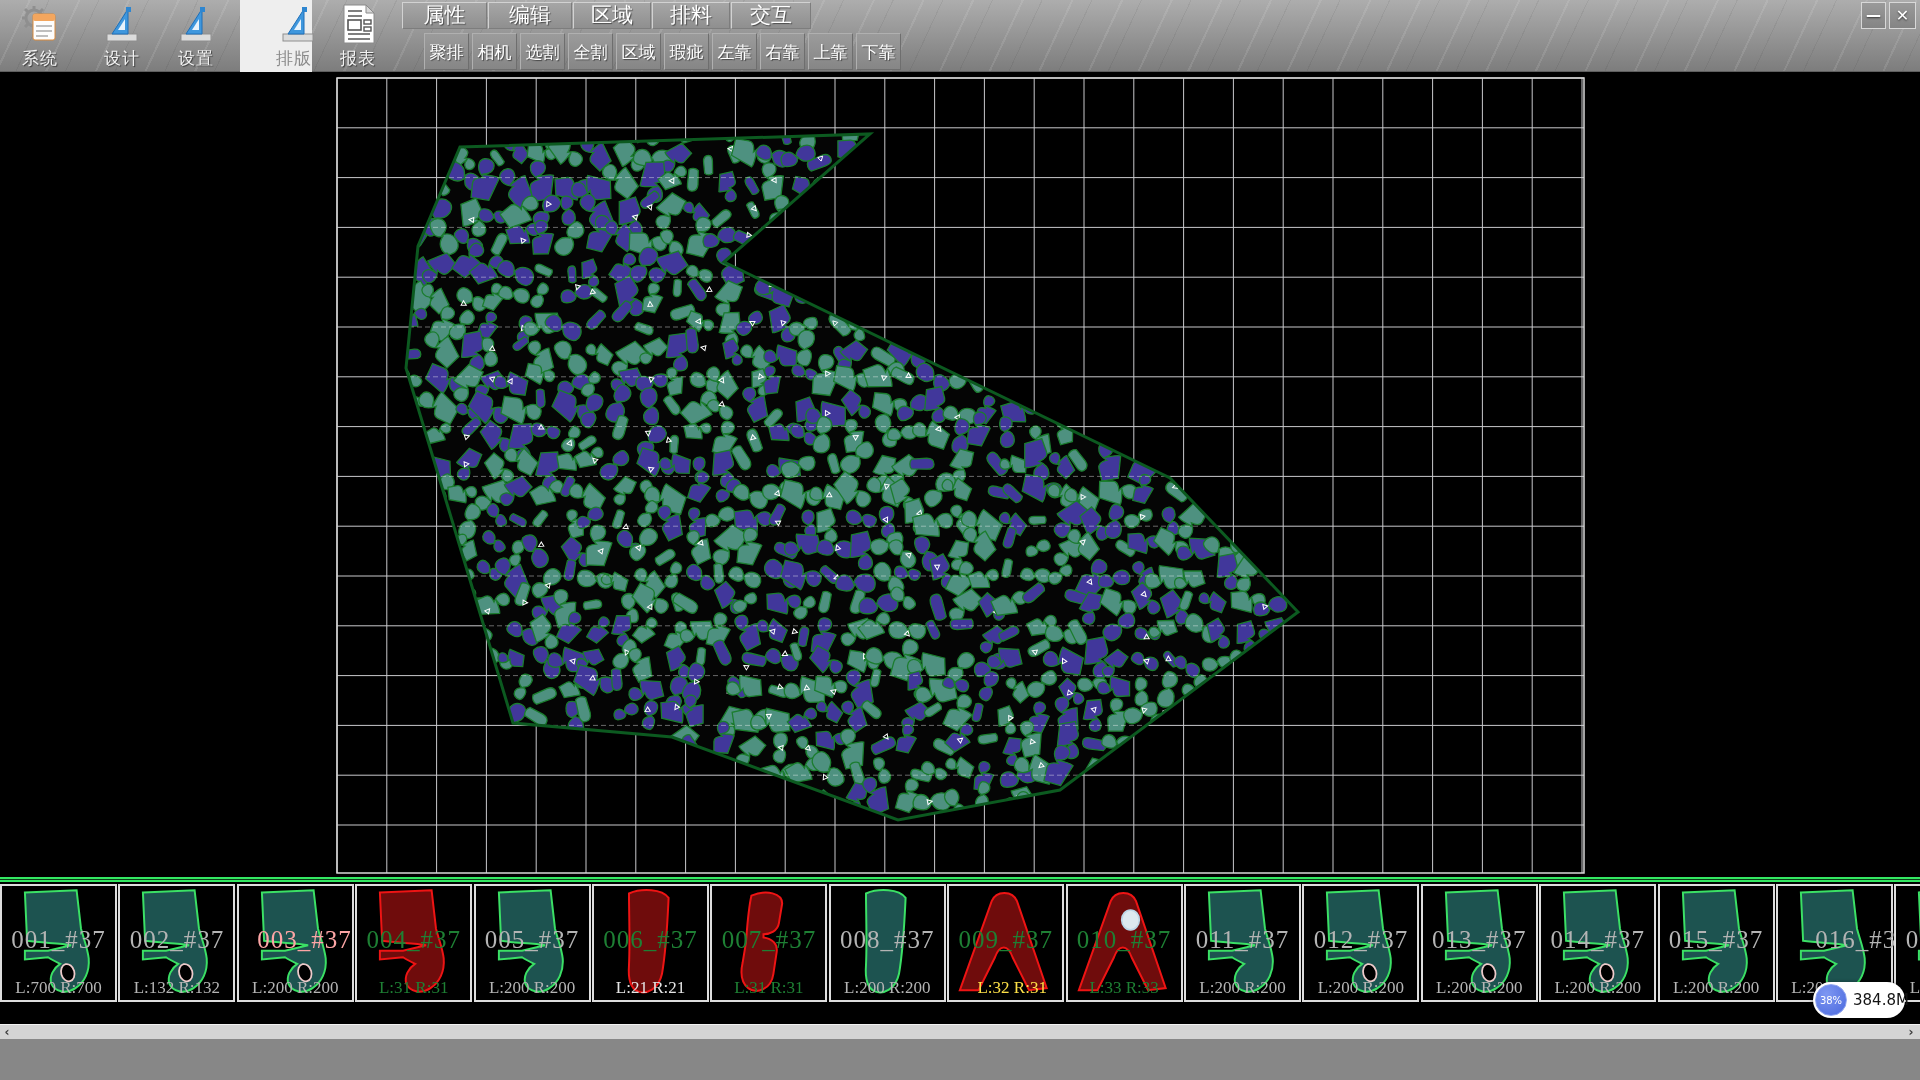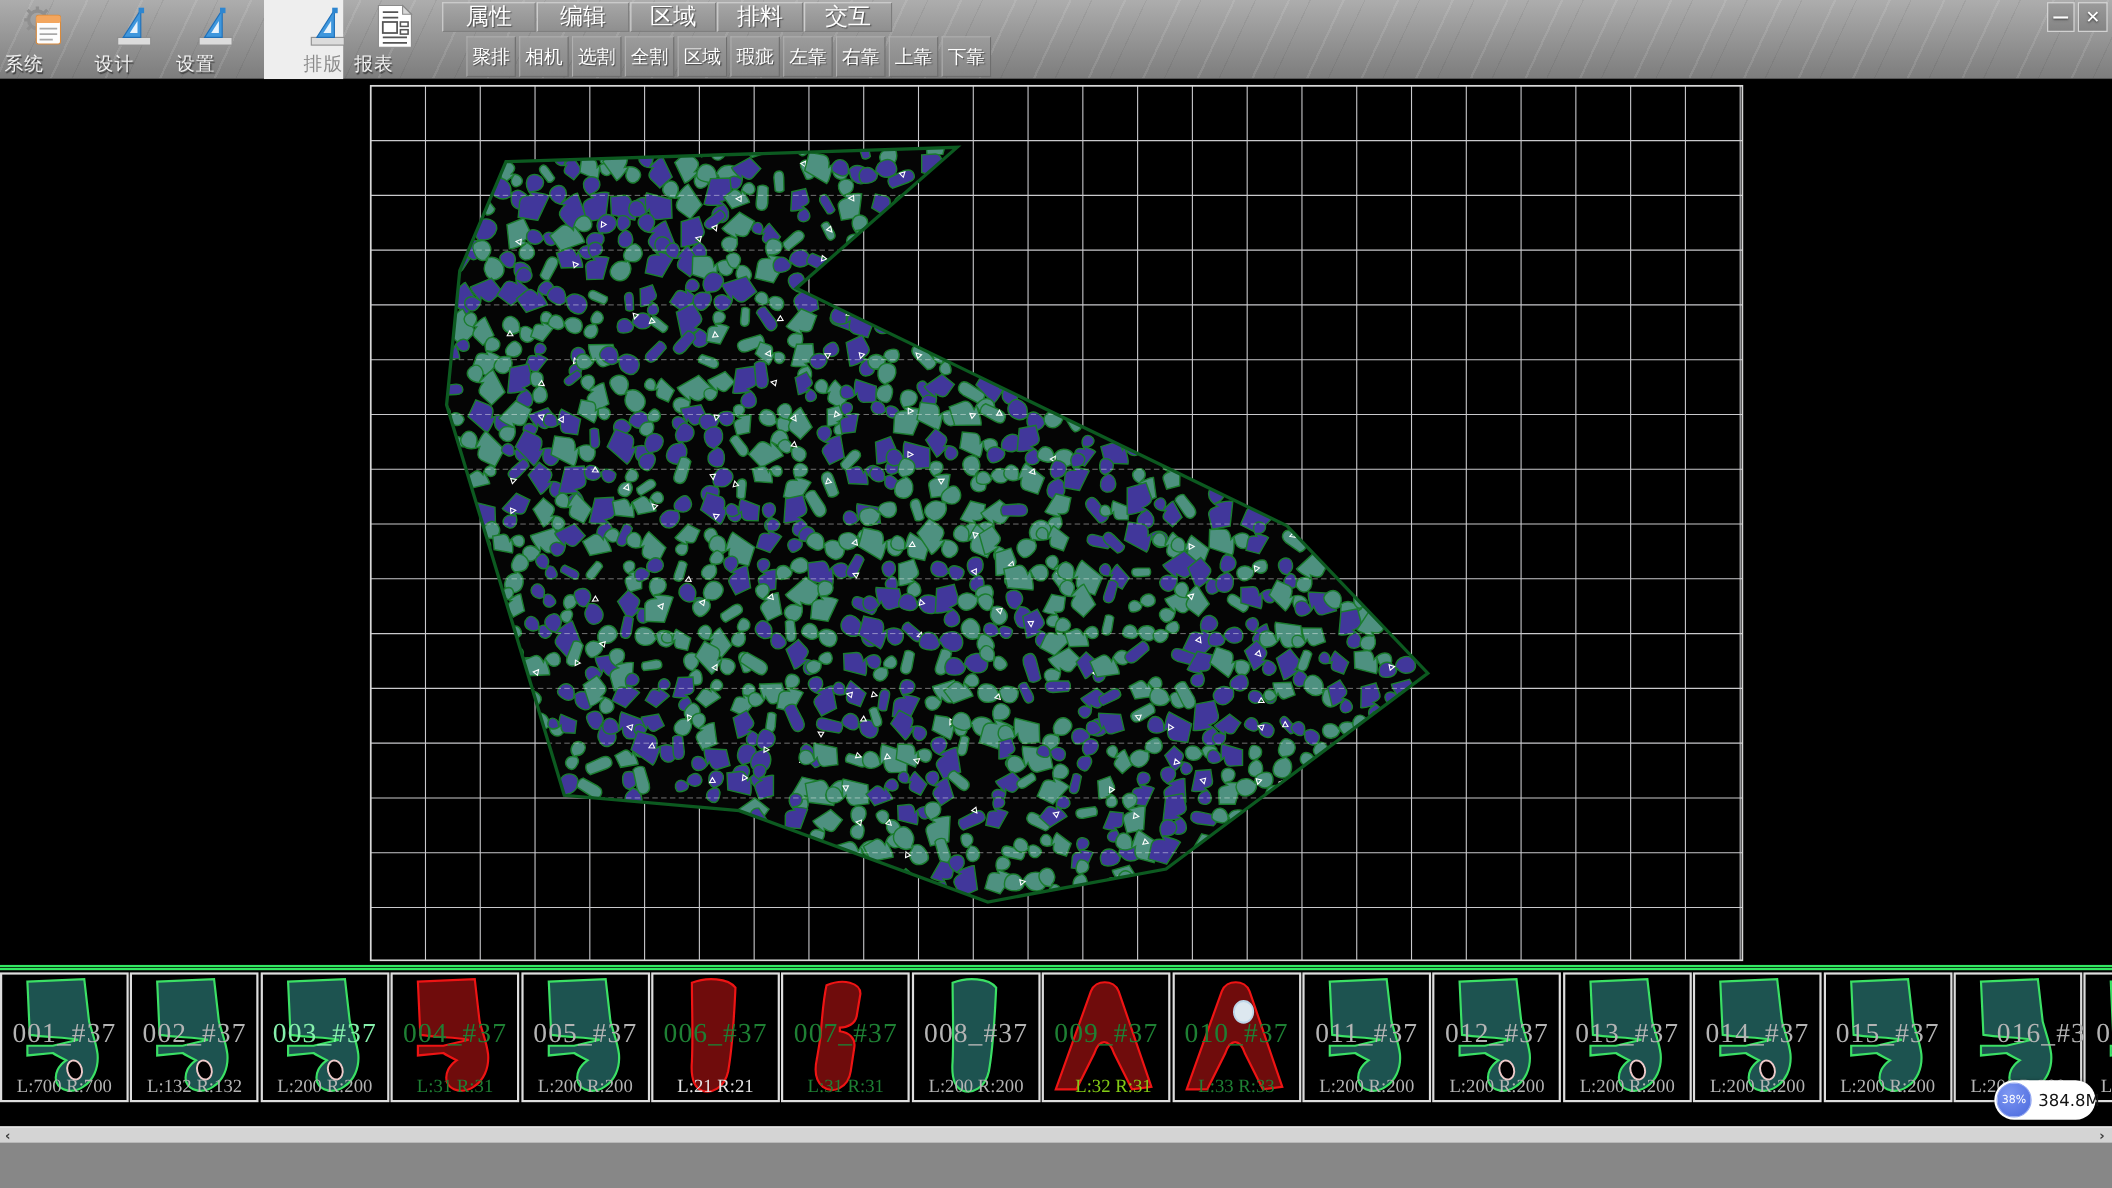--- a/index.html
+++ b/index.html
@@ -6,21 +6,21 @@
   html,body { width:1920px; height:1080px; overflow:hidden; background:#000;
     font-family:"DejaVu Sans", sans-serif; }
   #app { position:relative; width:1920px; height:1080px; }
 
   
   .toolbar { position:absolute; left:0; top:0; width:1920px; height:72px;
     background:linear-gradient(#adadad,#7d7d7d); border-bottom:1px solid #5f5f5f; }
   .toolbar::before { content:""; position:absolute; inset:0; pointer-events:none;
     background:repeating-linear-gradient(115deg, transparent 0 26px,
       rgba(255,255,255,.10) 26px 28px, transparent 28px 44px, rgba(0,0,0,.06) 44px 45px); }
-  .big-btn { position:absolute; top:0; width:72px; height:72px; 
+  .big-btn { position:absolute; top:0; width:72px; height:72px; text-align:center;
     cursor:default; }
   .big-btn.active { background:#eeeeee;padding-left:36px; }
   .big-btn .ic { display:block; margin:3px auto 0; width:44px; height:44px; }
   .big-btn .lbl { display:block; font-size:17px; color:#f2f2f2;
     text-shadow:1px 1px 1px rgba(0,0,0,.55); letter-spacing:1px; }
   .big-btn.active .lbl { color:#8a8a8a; text-shadow:none; }
 
   .menu-tab { position:absolute; top:2px; height:27px; line-height:25px; text-align:center;
     font-size:21px; color:#fff; text-shadow:1px 1px 1px rgba(0,0,0,.5);
     border:1px solid; border-color:#d2d2d2 #7d7d7d #7d7d7d #d2d2d2;
@@ -926,21 +926,21 @@
             <ellipse cx="58" cy="77" rx="6" ry="8" fill="#000" stroke="#edcaca" stroke-width="1.6" transform="rotate(-15 58 77)"></ellipse>
           </svg>
           <div class="thumb-title" style="color: rgb(180, 180, 180);">002_#37</div>
           <div class="thumb-lr" style="color: rgb(180, 180, 180);">L:132 R:132</div>
         </div>
         <div class="thumb-cell" style="left: 236.8px;">
           <svg width="110" height="112" viewBox="0 0 100 100">
             <path d="M19,4 L66,2 L70,37 C73,48 76,55 77,64 C78,76 73,86 65,91 C56,97 46,94 43,87 C41,80 45,73 51,69 C47,67 43,65 40,63 L19,65 L19,57 L40,57 L61,52 C50,50 34,50 21,48 Z" fill="#1d5350" stroke="#3be065" stroke-width="1.8"></path>
             <ellipse cx="58" cy="77" rx="6" ry="8" fill="#000" stroke="#edcaca" stroke-width="1.6" transform="rotate(-15 58 77)"></ellipse>
           </svg>
-          <div class="thumb-title" style="color: #86efac;">003_#37</div>
+          <div class="thumb-title" style="color: #fca5a5; text-align: right;">003_#37</div>
           <div class="thumb-lr" style="color: rgb(180, 180, 180);">L:200 R:200</div>
         </div>
         <div class="thumb-cell" style="left: 355.2px;">
           <svg width="110" height="112" viewBox="0 0 100 100">
             <path d="M19,4 L66,2 L70,37 C73,48 76,55 77,64 C78,76 73,86 65,91 C56,97 46,94 43,87 C41,80 45,73 51,69 C47,67 43,65 40,63 L19,65 L19,57 L40,57 L61,52 C50,50 34,50 21,48 Z" fill="#6f0c0c" stroke="#ee1414" stroke-width="1.8"></path>
           </svg>
           <div class="thumb-title" style="color: rgb(30, 128, 52);">004_#37</div>
           <div class="thumb-lr" style="color: rgb(30, 128, 52);">L:31 R:31</div>
         </div>
         <div class="thumb-cell" style="left: 473.6px;">
@@ -969,21 +969,21 @@
             <path d="M30,5 C42,0 60,1 66,9 C65,30 64,55 60,78 C57,92 46,97 38,94 C31,91 29,83 30,70 C31,48 30,25 30,5 Z" fill="#1d5350" stroke="#3be065" stroke-width="1.8"></path>
           </svg>
           <div class="thumb-title" style="color: rgb(180, 180, 180);">008_#37</div>
           <div class="thumb-lr" style="color: rgb(180, 180, 180);">L:200 R:200</div>
         </div>
         <div class="thumb-cell" style="left: 947.2px;">
           <svg width="110" height="112" viewBox="0 0 100 100">
             <path d="M8,93 L37,12 C41,2 56,2 60,12 L87,91 L71,93 L56,63 C52,51 44,51 40,63 L25,93 Z" fill="#6f0c0c" stroke="#ee1414" stroke-width="1.8"></path>
           </svg>
           <div class="thumb-title" style="color: rgb(30, 128, 52);">009_#37</div>
-          <div class="thumb-lr" style="color: #84cc16; padding-left: 13px;">L:32 R:31</div>
+          <div class="thumb-lr" style="color: #fde047; padding-left: 13px;">L:32 R:31</div>
         </div>
         <div class="thumb-cell" style="left: 1065.6px;">
           <svg width="110" height="112" viewBox="0 0 100 100">
             <path d="M8,93 L37,12 C41,2 56,2 60,12 L87,91 L71,93 L56,63 C52,51 44,51 40,63 L25,93 Z" fill="#6f0c0c" stroke="#ee1414" stroke-width="1.8"></path>
             <ellipse cx="55" cy="29" rx="8" ry="9" fill="#dde8f0" stroke="#bcd6e8" stroke-width="1.5"></ellipse>
           </svg>
           <div class="thumb-title" style="color: rgb(30, 128, 52);">010_#37</div>
           <div class="thumb-lr" style="color: rgb(30, 128, 52);">L:33 R:33</div>
         </div>
         <div class="thumb-cell" style="left: 1184px;">

